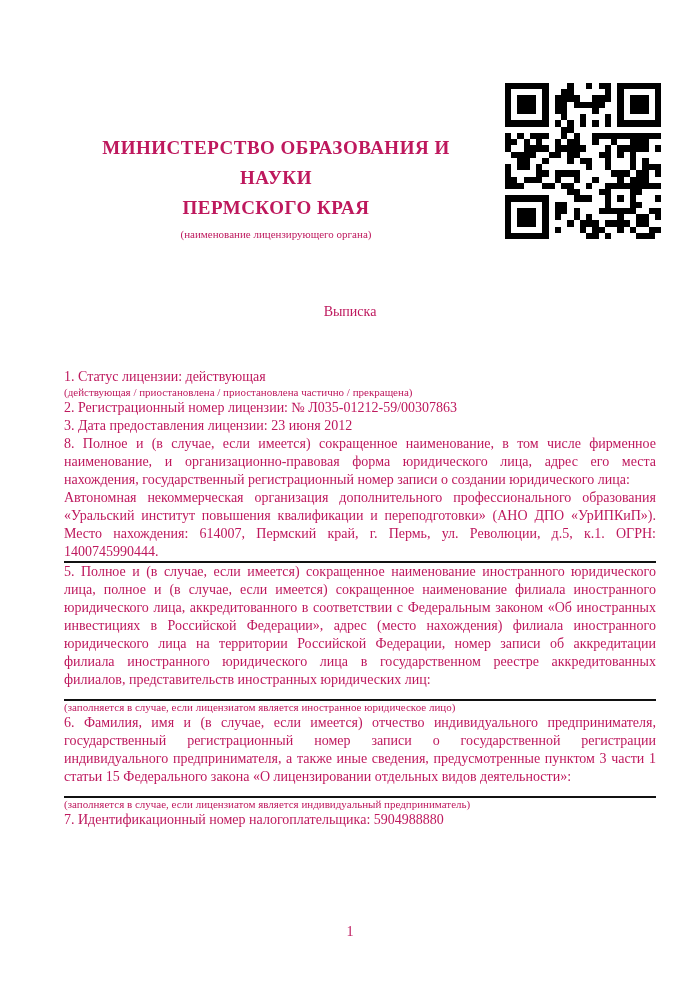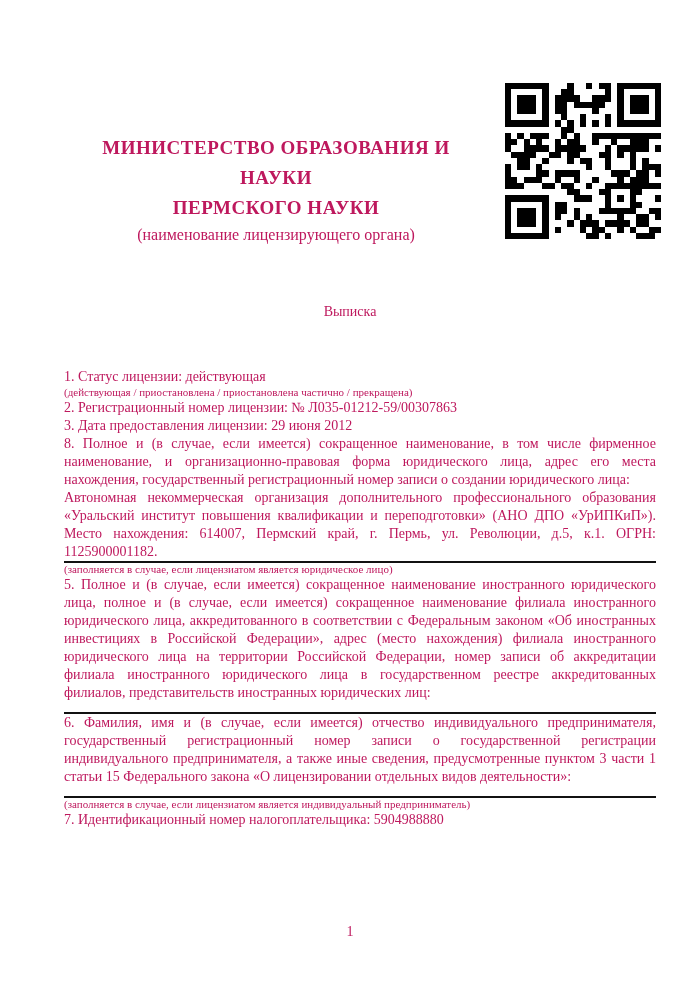--- a/index.html
+++ b/index.html
@@ -27,21 +27,21 @@
     width: 424px;
     text-align: center;
   }
   .ministry-name {
     font-weight: bold;
     font-size: 19px;
     line-height: 30px;
     letter-spacing: 0.5px;
   }
   .ministry-caption {
-    font-size: 16px;
+    font-size: 11px;
     line-height: 13px;
     margin-top: 5px;
   }
   .doc-title {
     position: absolute;
     top: 303px;
     left: 0;
     width: 700px;
     text-align: center;
     font-size: 14px;
@@ -395,44 +395,44 @@
       <rect x="13" y="24" width="1" height="1" fill="#000"></rect>
       <rect x="14" y="24" width="1" height="1" fill="#000"></rect>
       <rect x="16" y="24" width="1" height="1" fill="#000"></rect>
       <rect x="21" y="24" width="1" height="1" fill="#000"></rect>
       <rect x="22" y="24" width="1" height="1" fill="#000"></rect>
       <rect x="23" y="24" width="1" height="1" fill="#000"></rect>
     </svg>
 
   <div class="ministry">
     <div class="ministry-name">МИНИСТЕРСТВО ОБРАЗОВАНИЯ И НАУКИ</div>
-    <div class="ministry-name">ПЕРМСКОГО НАУКИ</div>
+    <div class="ministry-name">ПЕРМСКОГО КРАЯ</div>
     <div class="ministry-caption">(наименование лицензирующего органа)</div>
   </div>
 
   <div class="doc-title">
     <div>Выписка</div>
   </div>
 
   <div class="content">
 
     <p>1. Статус лицензии: действующая</p>
     <p class="caption">(действующая / приостановлена / приостановлена частично / прекращена)</p>
 
     <p class="mt-item">2. Регистрационный номер лицензии: № Л035-01212-59/00307863</p>
 
-    <p class="mt-item-sm">3. Дата предоставления лицензии: 29 июня 2012</p>
+    <p class="mt-item-sm">3. Дата предоставления лицензии: 23 июня 2012</p>
 
     <p class="just mt-item-sm">8. Полное и (в случае, если имеется) сокращенное наименование, в том числе фирменное наименование, и организационно-правовая форма юридического лица, адрес его места нахождения, государственный регистрационный номер записи о создании юридического лица:</p>
-    <p class="just">Автономная некоммерческая организация дополнительного профессионального образования «Уральский институт повышения квалификации и переподготовки» (АНО ДПО «УрИПКиП»). Место нахождения: 614007, Пермский край, г. Пермь, ул. Революции, д.5, к.1. ОГРН: 1125900001182.</p>
+    <p class="just">Автономная некоммерческая организация дополнительного профессионального образования «Уральский институт повышения квалификации и переподготовки» (АНО ДПО «УрИПКиП»). Место нахождения: 614007, Пермский край, г. Пермь, ул. Революции, д.5, к.1. ОГРН: 1400745990444.</p>
     <div class="rule-under"></div>
-    <p class="caption">(заполняется в случае, если лицензиатом является юридическое лицо)</p>
 
     <p class="just mt-item-sm">5. Полное и (в случае, если имеется) сокращенное наименование иностранного юридического лица, полное и (в случае, если имеется) сокращенное наименование филиала иностранного юридического лица, аккредитованного в соответствии с Федеральным законом «Об иностранных инвестициях в Российской Федерации», адрес (место нахождения) филиала иностранного юридического лица на территории Российской Федерации, номер записи об аккредитации филиала иностранного юридического лица в государственном реестре аккредитованных филиалов, представительств иностранных юридических лиц:</p>
     <div class="blank-line"></div>
+    <p class="caption">(заполняется в случае, если лицензиатом является иностранное юридическое лицо)</p>
 
     <p class="just mt-item-sm">6. Фамилия, имя и (в случае, если имеется) отчество индивидуального предпринимателя, государственный регистрационный номер записи о государственной регистрации индивидуального предпринимателя, а также иные сведения, предусмотренные пунктом 3 части 1 статьи 15 Федерального закона «О лицензировании отдельных видов деятельности»:</p>
     <div class="blank-line"></div>
     <p class="caption">(заполняется в случае, если лицензиатом является индивидуальный предприниматель)</p>
 
     <p class="mt-item-sm">7. Идентификационный номер налогоплательщика: 5904988880</p>
 
   </div>
 
   <div class="page-number">1</div>

